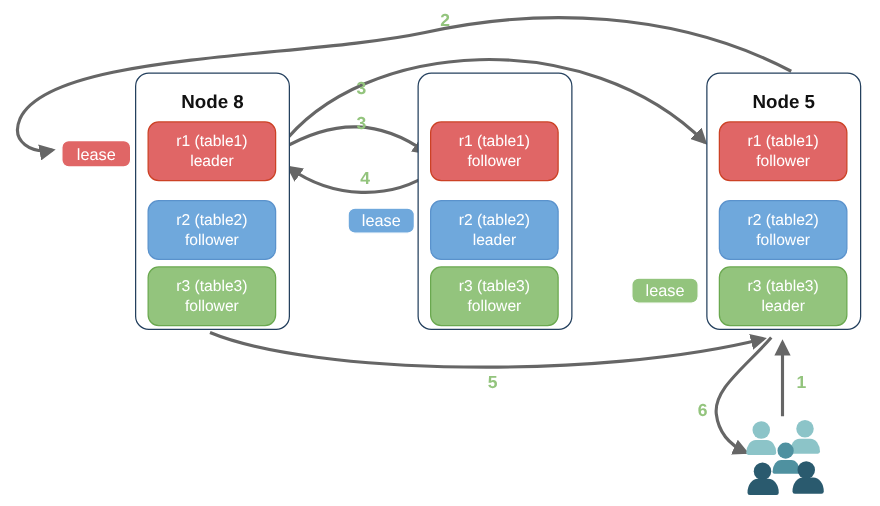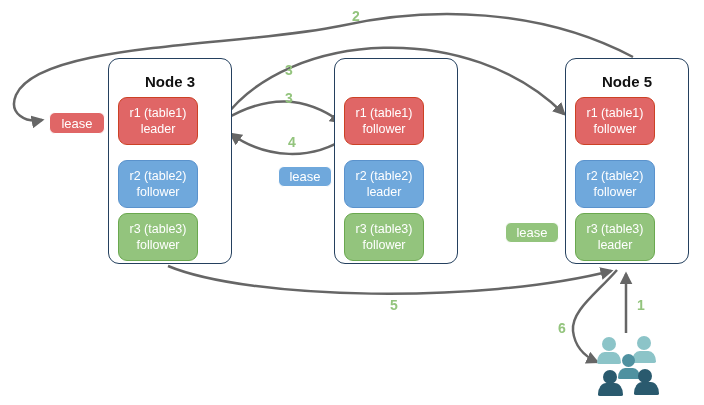--- a/index.html
+++ b/index.html
@@ -8,21 +8,21 @@
     font-family:"Liberation Sans",sans-serif;overflow:hidden;
   }
   
   .node{
     position:absolute;top:58px;width:124px;height:206px;background:#fff;
     border:1.5px solid #24405e;border-radius:11px;box-sizing:border-box;
   }
   #node1{left:108px}#node2{left:334px}#node3{left:565px}
   .node-title{margin-top:14px;text-align:center;font-weight:bold;font-size:15px;color:#111;}
   .replica{
-    position:absolute;left:9px;width:80px;height:48px;border-radius:9px;
+    position:absolute;left:9px;width:103px;height:48px;border-radius:9px;
     box-sizing:border-box;color:#fff;font-size:12.5px;line-height:1.3;text-align:center;
     display:flex;flex-direction:column;justify-content:center;border:1.5px solid;
   }
   .replica.p1{top:38px}.replica.p2{top:101px}.replica.p3{top:154px}
   .red{background:#e06666;border-color:#cc4125}
   .blue{background:#6fa8dc;border-color:#5a92cc}
   .green{background:#93c47d;border-color:#6aa84f}
   
   .lease{
     position:absolute;border-radius:6px;color:#fff;font-size:13px;box-sizing:border-box;
@@ -68,21 +68,21 @@
     <path d="M 633 57 C 540 8, 430 6, 340 26 C 240 47, 40 42, 16 95 C 8 114, 26 123, 42 120" fill="none" stroke="#666666" stroke-width="2.5" marker-end="url(#ah)"></path>
     <path d="M 224 118 C 290 30, 470 20, 564 114" fill="none" stroke="#666666" stroke-width="2.5" marker-end="url(#ah)"></path>
     <path d="M 224 120 C 268 94, 305 96, 341 122" fill="none" stroke="#666666" stroke-width="2.5" marker-end="url(#ah)"></path>
     <path d="M 347 137 C 312 161, 266 159, 231 134" fill="none" stroke="#666666" stroke-width="2.5" marker-end="url(#ah)"></path>
     <path d="M 168 266 C 250 300, 480 304, 611 271" fill="none" stroke="#666666" stroke-width="2.5" marker-end="url(#ah)"></path>
     <path d="M 626 333 L 626 274" fill="none" stroke="#666666" stroke-width="2.5" marker-end="url(#ah)"></path>
     <path d="M 617 270 C 596 294, 571 311, 573 331 C 575 348, 586 357, 597 362" fill="none" stroke="#666666" stroke-width="2.5" marker-end="url(#ah)"></path>
   </svg>
 
   <div class="node" id="node1">
-    <div class="node-title">Node 3</div>
+    <div class="node-title">Node 8</div>
     <div class="replica p1 red">
       <div>r1 (table1)</div>
       <div>leader</div>
     </div>
     <div class="replica p2 blue">
       <div>r2 (table2)</div>
       <div>follower</div>
     </div>
     <div class="replica p3 green">
       <div>r3 (table3)</div>

